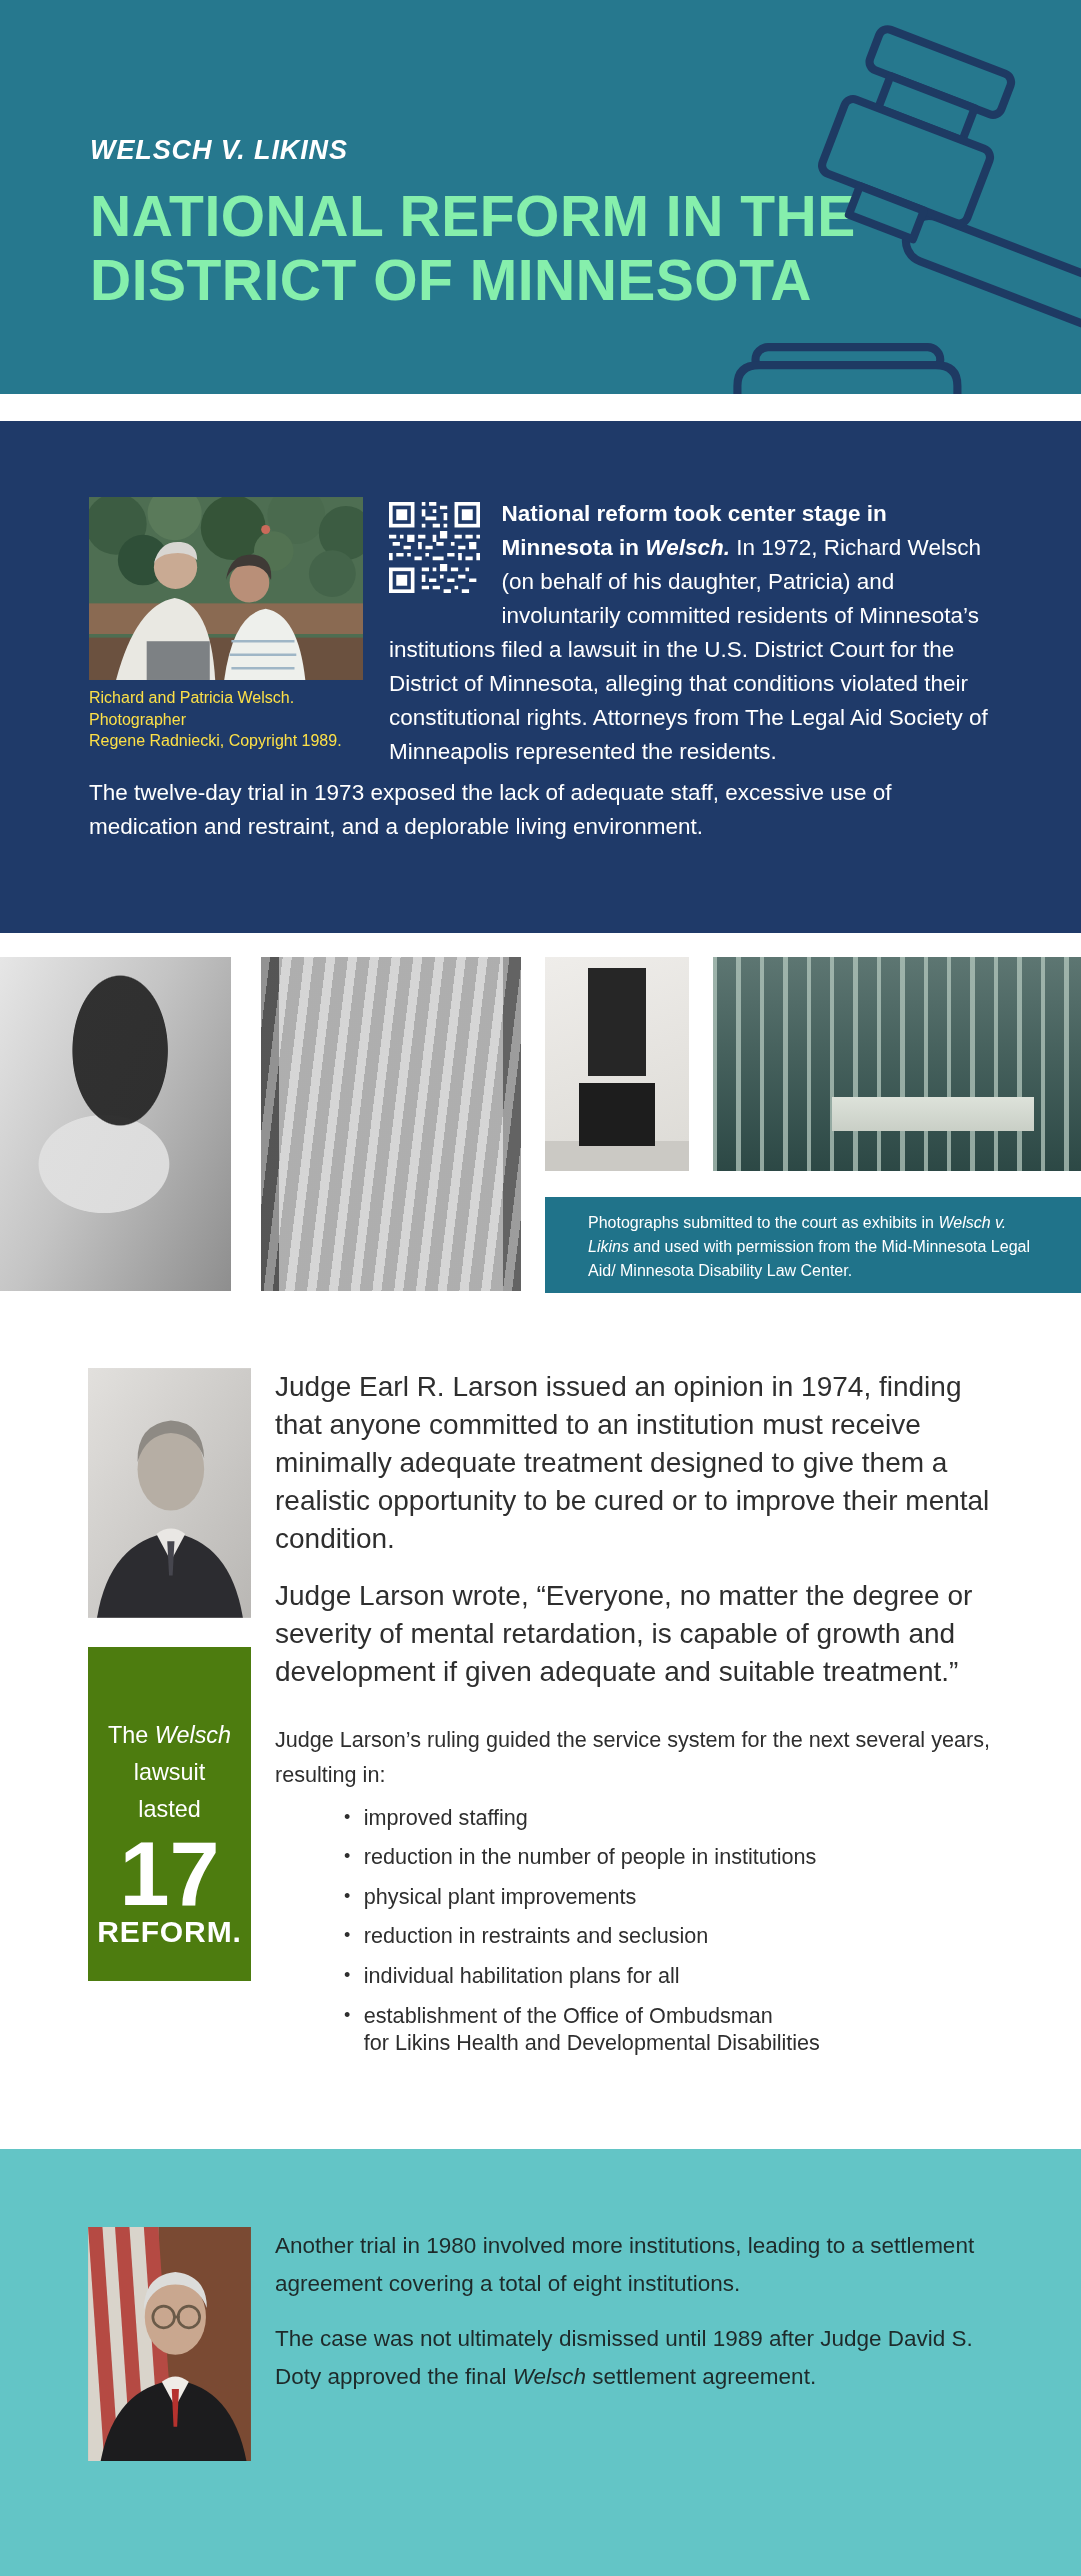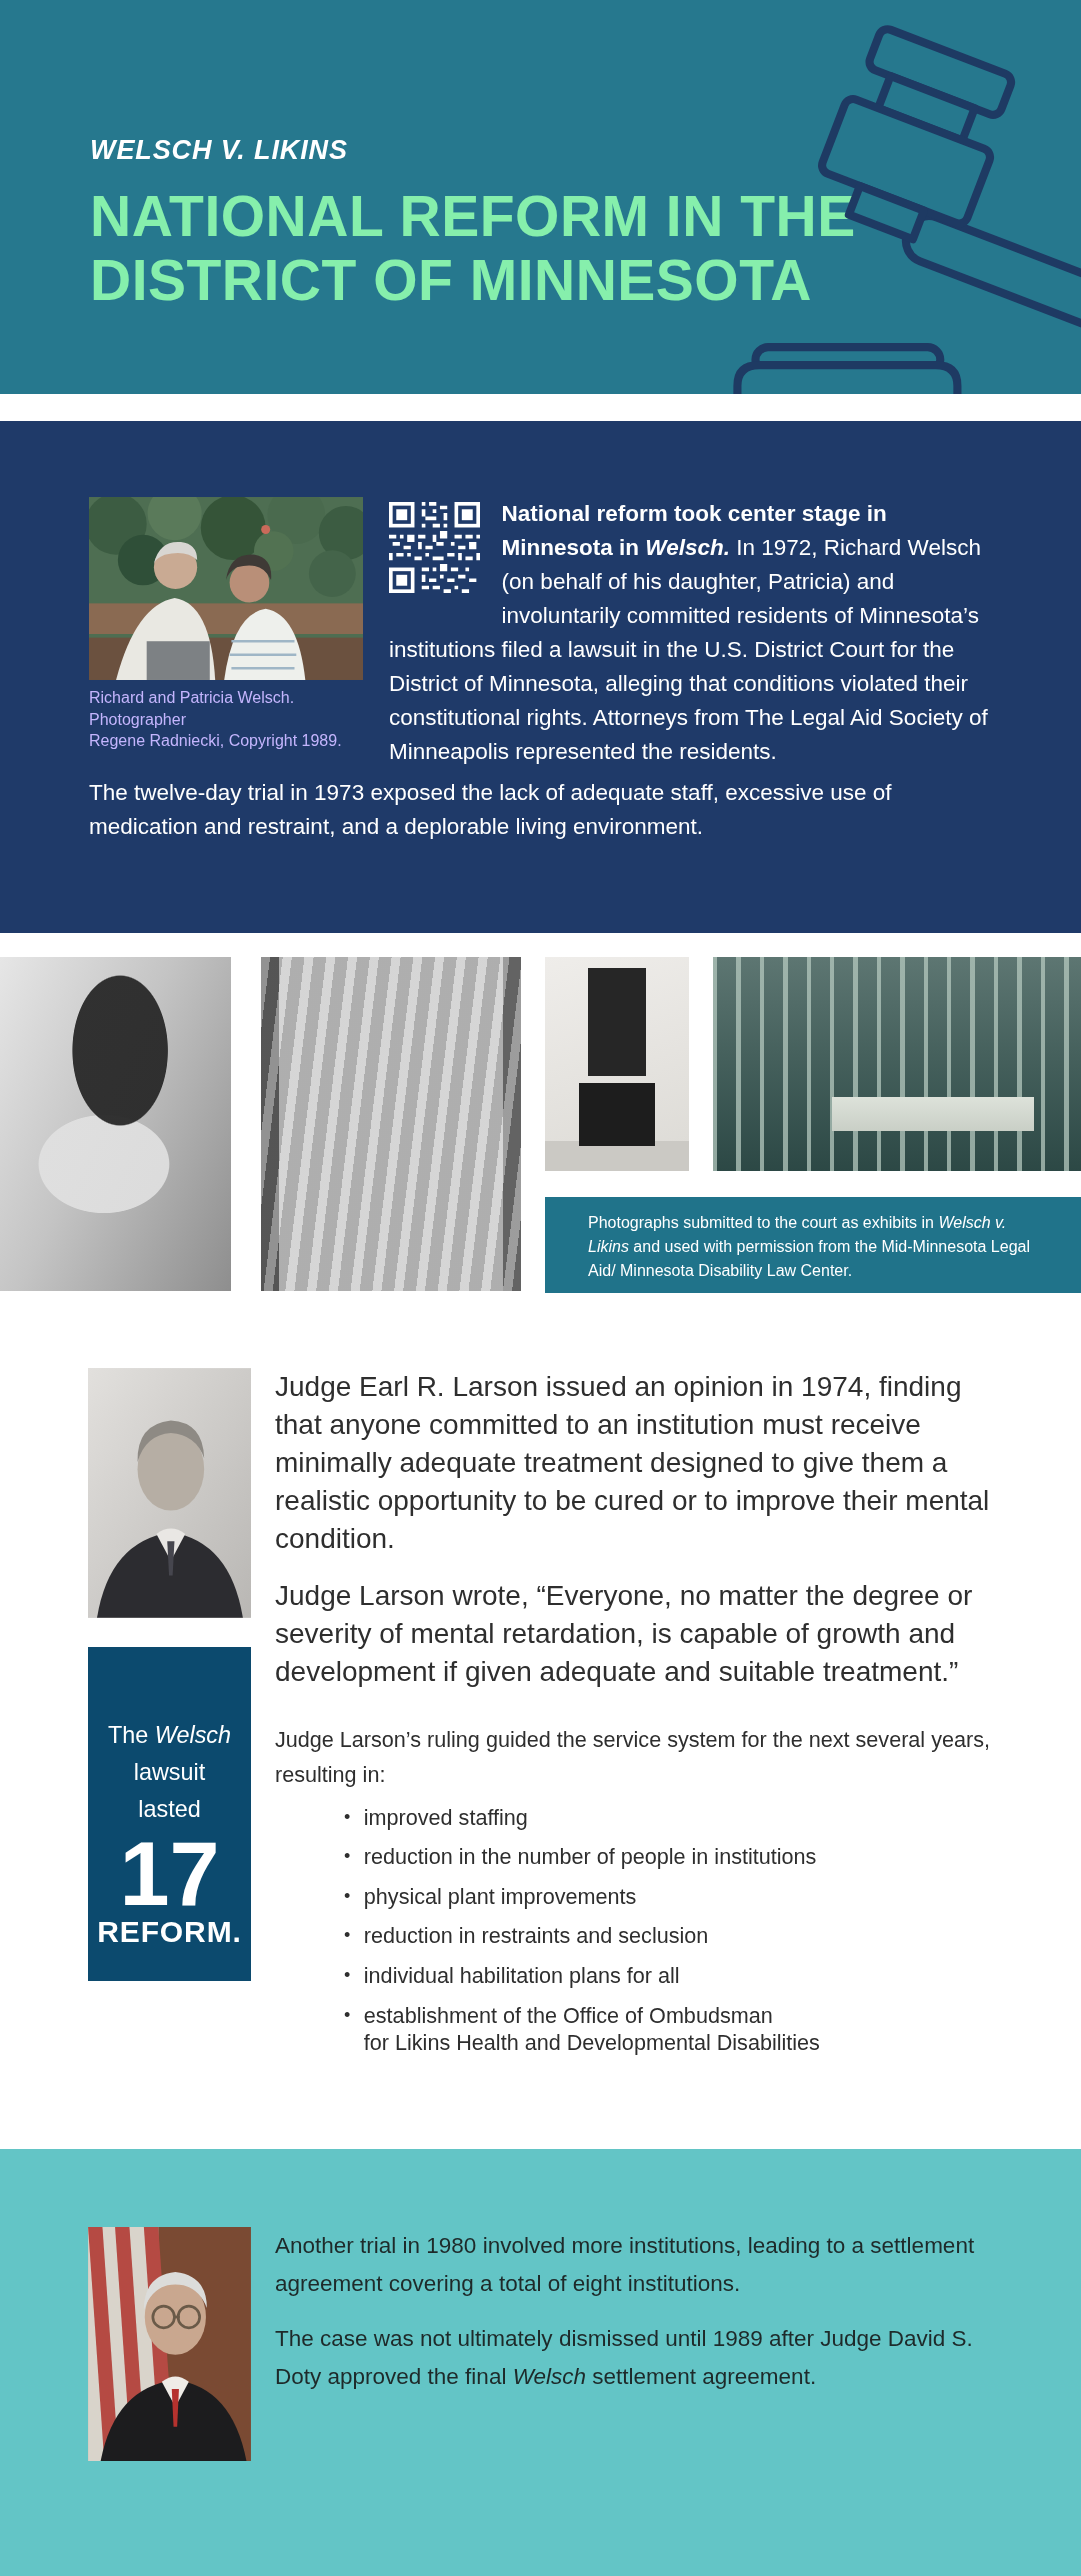--- a/index.html
+++ b/index.html
@@ -13,21 +13,21 @@
   .hero-title{margin:18px 0 0 0;color:#86efac;font-size:57px;line-height:64px;font-weight:700;letter-spacing:0.5px;}
   .hero-title span{display:block;}
   .gavel{position:absolute;right:0;top:0;z-index:2;}
 
   .gap{background:#ffffff;}
 
   
   .intro{background:#1f3a69;height:512px;box-sizing:border-box;padding:76px 90px 0 89px;color:#ffffff;}
   .family-fig{float:left;width:274px;margin:0 26px 5.4px 0;}
   .family-photo{width:274px;height:183px;display:block;}
-  .family-fig figcaption{font-size:16px;line-height:21.6px;margin-top:7.2px;color:#c4b5fd;font-weight:300;}
+  .family-fig figcaption{font-size:16px;line-height:21.6px;margin-top:7.2px;color:#fde047;font-weight:300;}
   .intro p{margin:0;font-size:22.5px;line-height:34px;font-weight:300;}
   .intro p strong{font-weight:700;}
   .qr-box{float:left;width:91px;height:91px;margin:4.5px 21.6px 9px 0;}
   .intro .p2{margin-top:7px;}
 
   
   .exhibits{margin-top:24px;display:flex;height:336px;}
   .ex{flex:none;}
   .ex1{width:231px;height:334px;margin-right:30px;
        background:
@@ -51,21 +51,21 @@
          linear-gradient(#dde2da,#c9cfc6) 72% 78%/55% 16% no-repeat,
          repeating-linear-gradient(90deg,rgba(180,200,190,.75) 0 4.5px,rgba(0,0,0,0) 4.5px 23.4px),
          linear-gradient(180deg,#5d7672 0%,#46615d 45%,#2c4845 100%);}
   .ex-caption{margin-top:26px;height:96px;box-sizing:border-box;background:#20738a;color:#ffffff;
               padding:14.4px 36px 0 43px;font-size:16px;line-height:24px;font-weight:300;}
 
   
   .larson{margin-top:75px;display:flex;padding:0 86px 0 88px;color:#2e2e2e;}
   .larson-left{flex:none;width:163px;}
   .portrait{display:block;}
-  .stat-box{margin-top:29px;width:163px;height:334px;box-sizing:border-box;background:#0c4a6e;
+  .stat-box{margin-top:29px;width:163px;height:334px;box-sizing:border-box;background:#4d7c0f;
             color:#ffffff;text-align:center;padding-top:70px;}
   .stat-line{font-size:23.4px;line-height:37px;font-weight:300;}
   .stat-number{font-size:90px;line-height:78px;font-weight:700;margin-top:7.2px;}
   .stat-unit{font-size:30px;font-weight:700;letter-spacing:0.9px;margin-top:1.8px;}
   .larson-right{margin-left:24px;width:730px;}
   .larson-right p{margin:0;font-size:28px;line-height:38px;}
   .larson-right .lp2{margin-top:19px;}
   .larson-right .lp3{margin-top:31px;font-size:21.6px;line-height:35px;}
   .bullets{list-style:none;margin:11.7px 0 0 0;padding:0 0 0 69px;}
   .bullets li{display:flex;font-size:21.6px;line-height:27px;margin-bottom:12.6px;color:#2e2e2e;}

